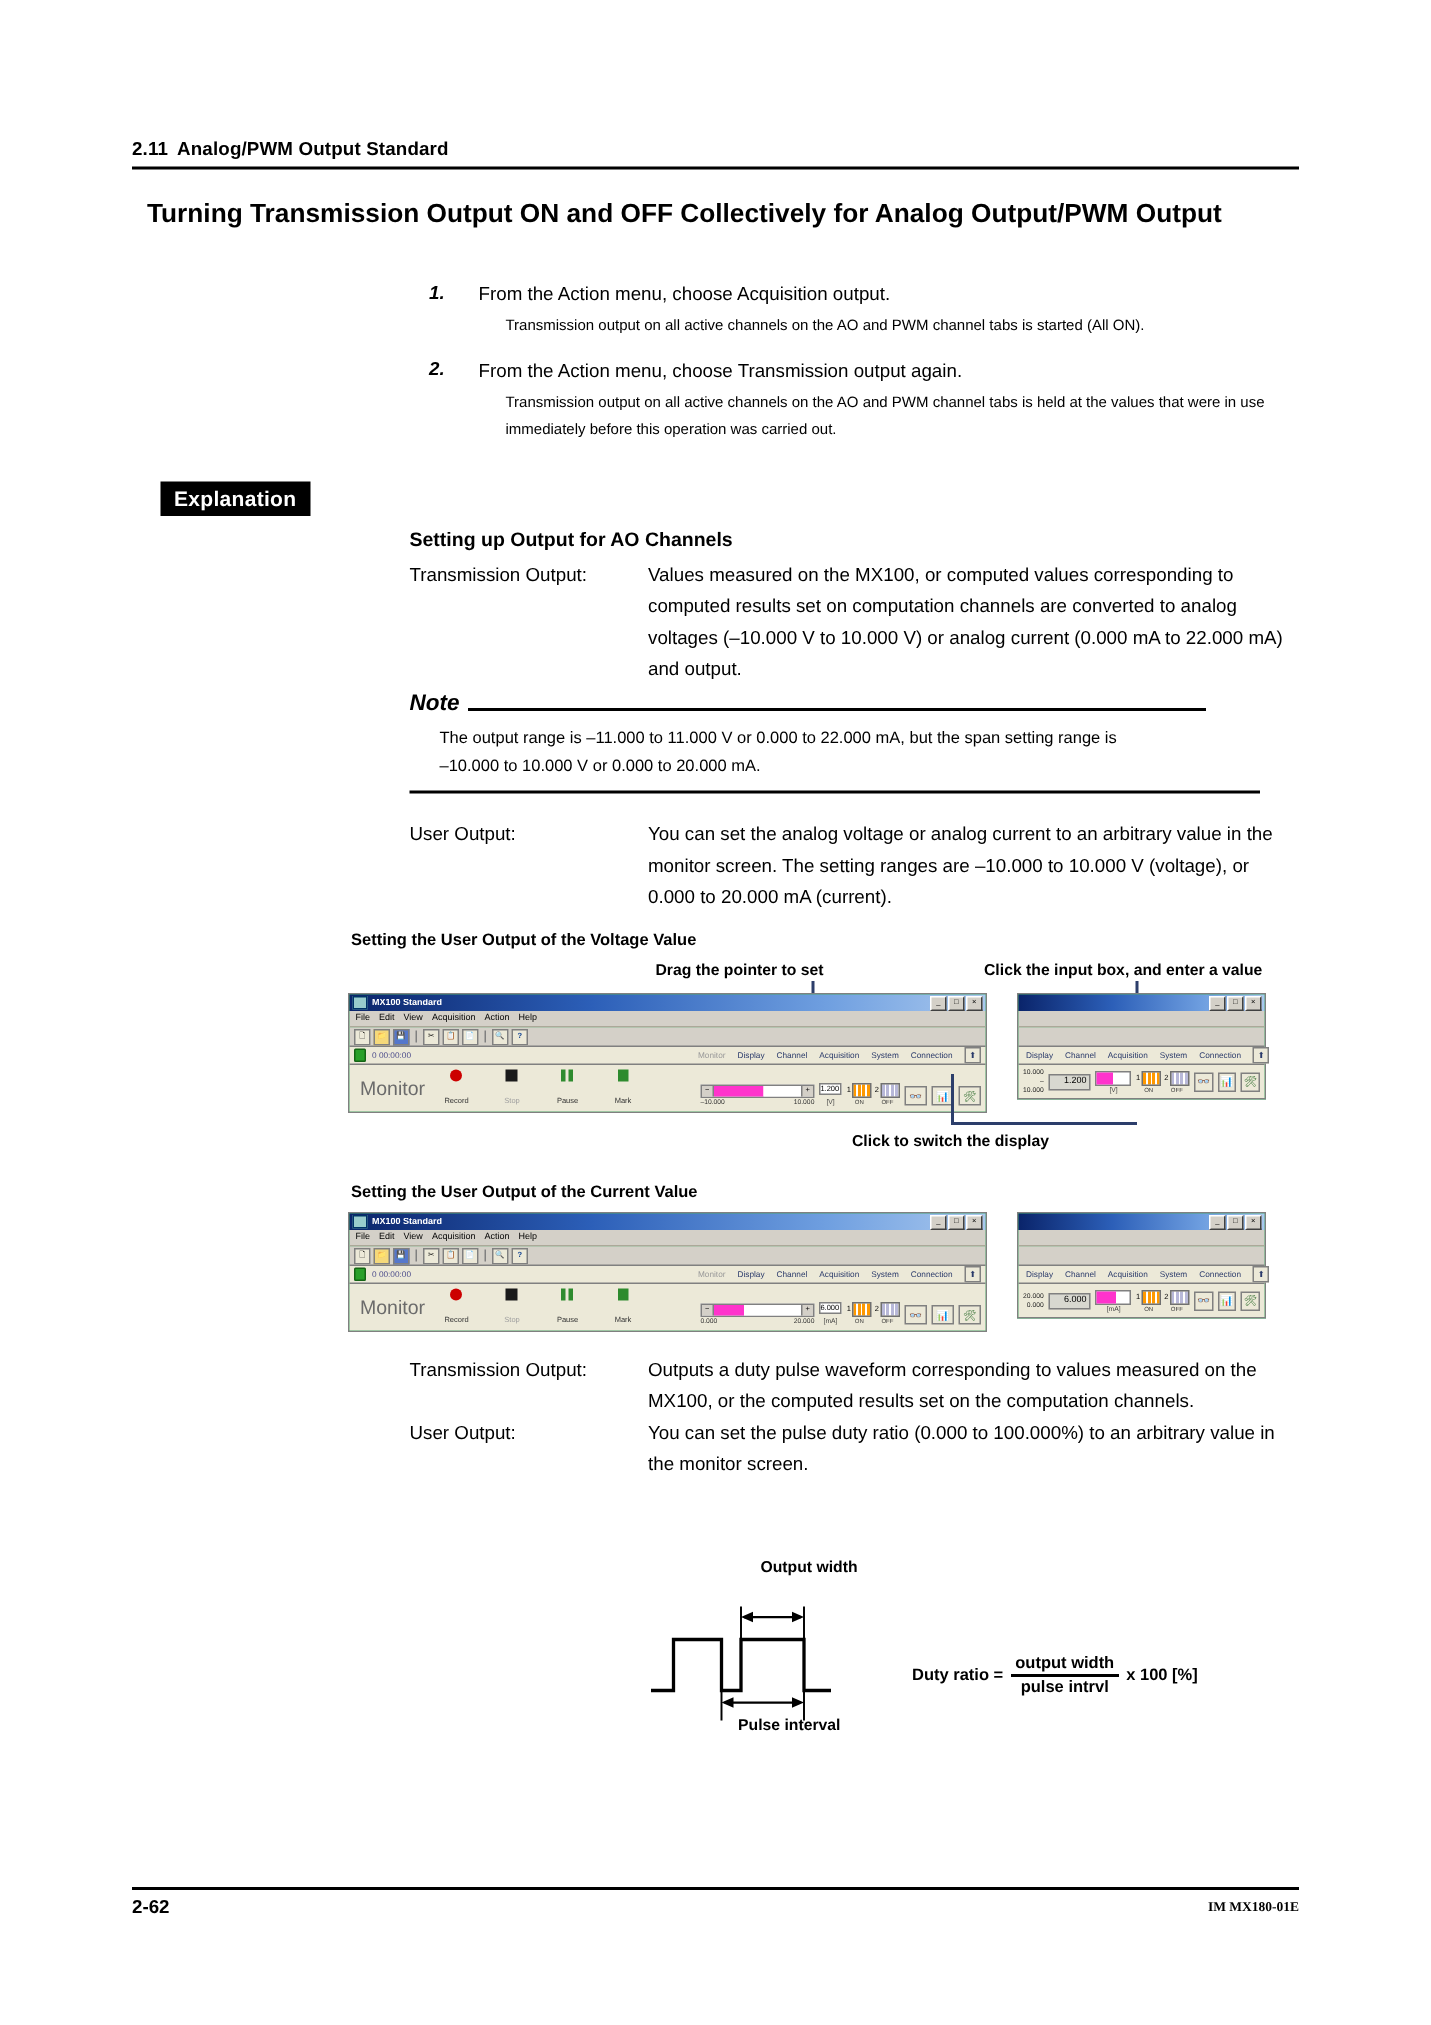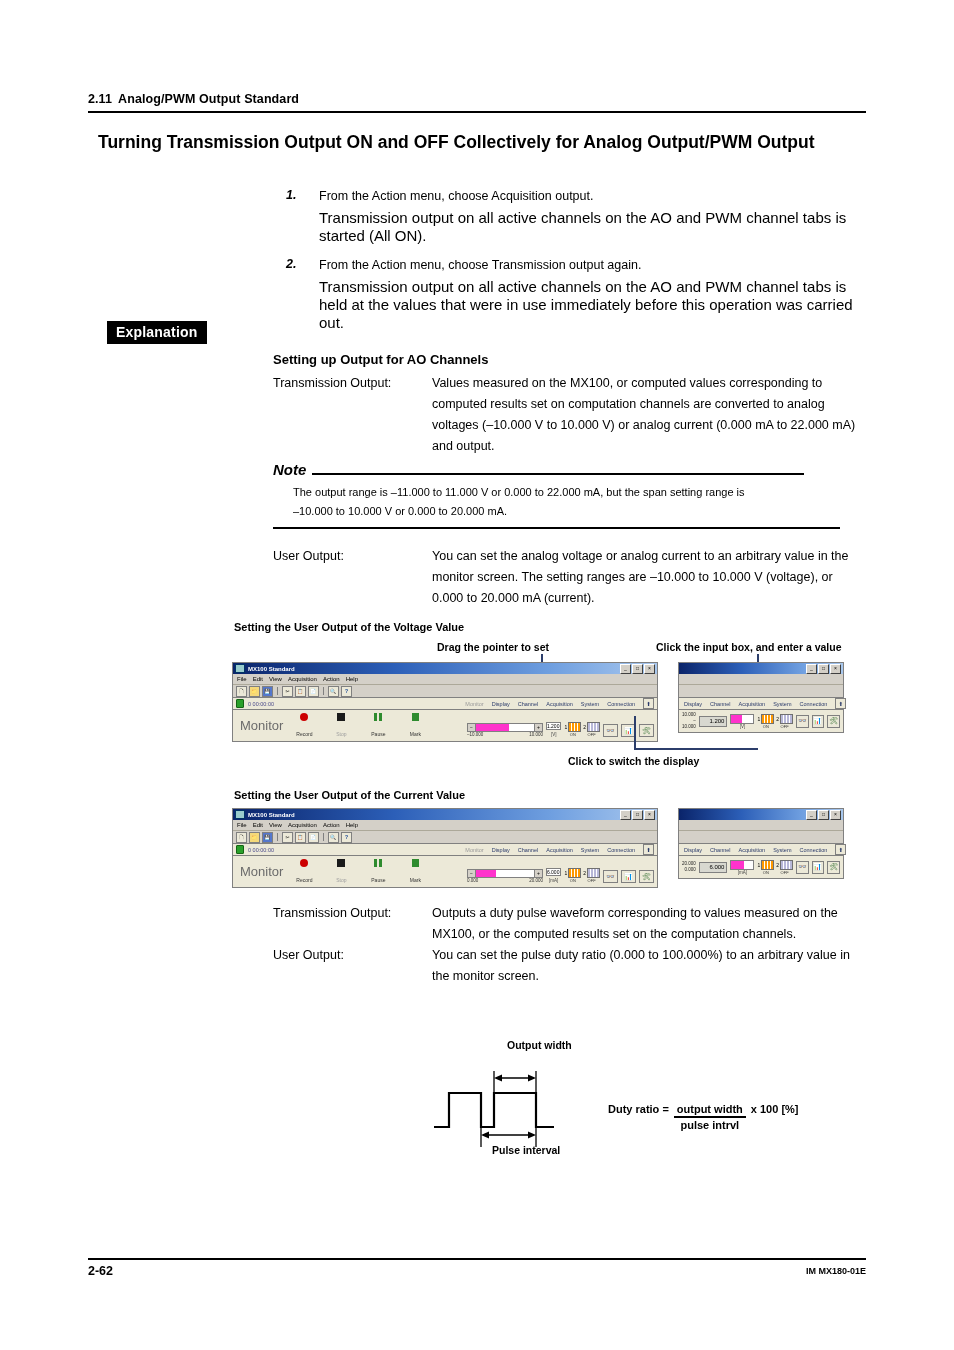--- a/index.html
+++ b/index.html
@@ -33,22 +33,22 @@
   .steps { position:absolute; left:286px; top:188px; width:580px; }
   .step { position:relative; margin-bottom:12px; }
   .step .no {
     position:absolute; left:0; top:0;
     font-size:12.5px; font-weight:bold; font-style:italic;
   }
   .step .lead {
     margin-left:33px; font-size:12.5px; line-height:17px;
   }
   .step .sub {
-    margin-left:33px; margin-top:4px;
-    font-size:15px; line-height:18px;
+    margin-left:51px; margin-top:4px;
+    font-size:10px; line-height:18px;
   }
 
   
   .explanation {
     position:absolute; left:107px; top:321px;
     background:#000; color:#fff;
     font-size:14px; font-weight:bold;
     padding:3px 9px 4px 9px;
     letter-spacing:0.2px;
   }
@@ -207,35 +207,35 @@
   .pillslider {
     width:22px; height:8px; border:1px solid #808080; background:#fff;
     display:flex; align-items:center;
   }
   .pillslider .pf { height:100%; background:#ff33cc; }
 
   
   .pwm { position:absolute; left:432px; top:1038px; width:420px; height:130px; }
   .pwm svg { display:block; }
   .pwmlab { position:absolute; font-size:10.5px; font-weight:bold; }
-  .duty { position:absolute; font-size:11px; font-weight:bold; display:flex; align-items:flex-start; gap:5px; }
+  .duty { position:absolute; font-size:11px; font-weight:bold; display:flex; align-items:center; gap:5px; }
   .frac { display:inline-flex; flex-direction:column; align-items:center; }
   .frac .nume { padding:0 3px; }
   .frac .bar { height:1.5px; background:#000; width:100%; margin:1px 0; }
   .frac .deno { padding:0 3px; }
 
   
   .foot-rule {
     position:absolute; left:88px; top:1258px; width:778px; height:1.5px; background:#000;
   }
   .foot-left {
     position:absolute; left:88px; top:1264px; font-size:12.5px; font-weight:bold;
   }
   .foot-right {
-    position:absolute; right:88px; top:1266px; font-size:9px; font-weight:bold;
+    position:absolute; right:88px; top:1266px; font-size:9px; font-weight:bold;font-family:Liberation Serif, serif;
   }
 </style>
 </head>
 <body>
 
 <div class="page">
 
   <div class="sec-head">
     <span class="num">2.11</span><span>Analog/PWM Output Standard</span>
   </div>

